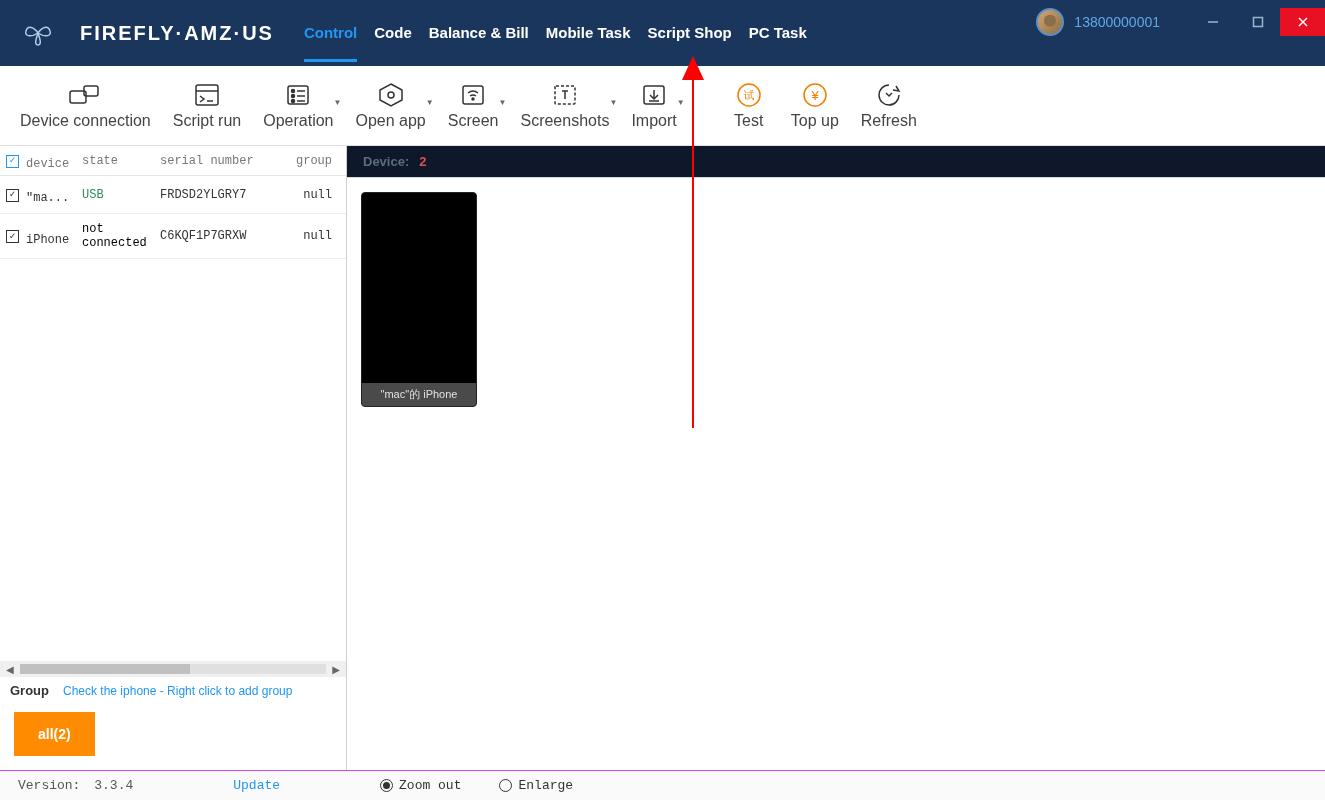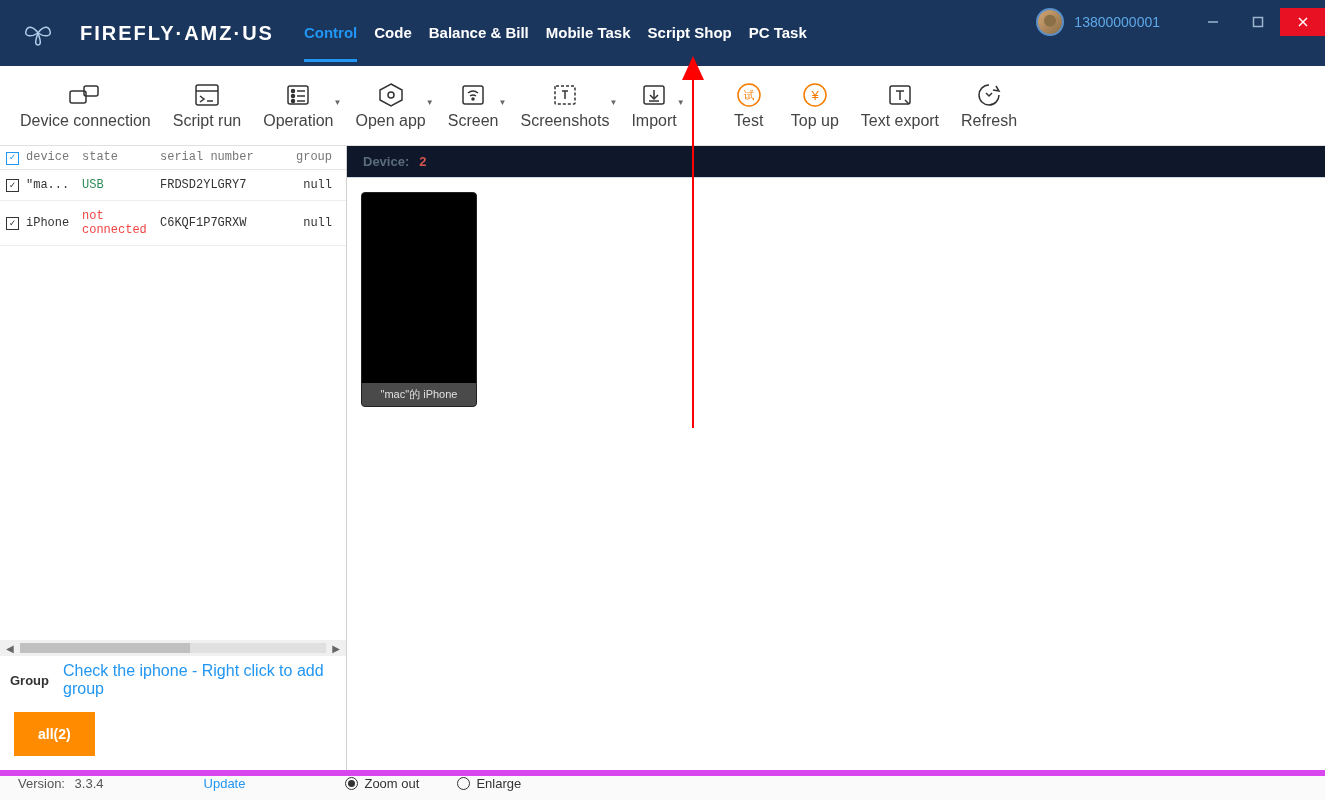--- a/index.html
+++ b/index.html
@@ -32,55 +32,55 @@
 
 
 .main { display: flex; height: calc(800px - 66px - 80px - 30px); }
 .sidebar { width: 347px; border-right: 1px solid #d0d0d0; display: flex; flex-direction: column; background: #fff; }
 
 
 .dev-table { flex: 0 0 auto; }
 .dev-header { display: flex; align-items: center; padding: 4px 6px; font-family: "Courier New", monospace; font-size: 12px; color: #777; border-bottom: 1px solid #e5e5e5; }
 .dev-row { display: flex; align-items: center; padding: 8px 6px; font-family: "Courier New", monospace; font-size: 12px; border-bottom: 1px solid #eee; }
 .col-chk { width: 20px; }
-.col-device { width: 56px; overflow: hidden; }
+.col-device { width: 56px; overflow: hidden; margin-top: 7px; }
 .col-state { width: 78px; }
 .col-serial { width: 122px; }
 .col-group { width: 50px; text-align: right; }
 .state-usb { color: #2e8b57; }
-.state-nc { color: #ef4444; }
+.state-nc { color: #000000; }
 .chk { width: 13px; height: 13px; border: 1px solid #2196f3; display: inline-flex; align-items: center; justify-content: center; cursor: pointer; }
 .chk.on::after { content: "✓"; font-size: 10px; color: #2196f3; line-height: 1; }
 .chk.black { border-color: #333; }
 .chk.black.on::after { color: #333; }
 
 .sidebar-spacer { flex: 1; }
 .hscroll { height: 16px; background: #f0f0f0; display: flex; align-items: center; padding: 0 4px; }
 .hscroll-track { flex: 1; height: 10px; background: #e0e0e0; position: relative; margin: 0 4px; }
 .hscroll-thumb { position: absolute; left: 0; top: 0; height: 10px; width: 170px; background: #c0c0c0; }
 .hscroll-arrow { font-size: 10px; color: #666; cursor: pointer; padding: 0 2px; }
 
 .group-bar { padding: 6px 10px; display: flex; align-items: center; gap: 14px; font-size: 13px; }
 .group-label { font-weight: 600; color: #333; }
-.group-hint { color: #2196f3; font-size: 16px; }
+.group-hint { color: #2196f3; font-size: 12px; }
 .group-chips { padding: 8px 14px 14px; }
 .chip { background: #ff8c00; color: #fff; padding: 14px 24px; font-size: 14px; font-weight: 600; display: inline-block; cursor: pointer; }
 
 
 .content { flex: 1; display: flex; flex-direction: column; }
 .content-header { height: 32px; background: #0f172a; border-bottom: 1px solid #d0d8e0; display: flex; align-items: center; padding: 0 16px; font-size: 13px; }
 .content-header-label { color: #5a6c7d; font-weight: 600; margin-right: 10px; }
 .content-header-count { color: #d9534f; font-weight: 600; }
 .device-area { flex: 1; padding: 14px; background: #fff; position: relative; }
 .phone-card { width: 116px; border: 1px solid #222; border-radius: 4px; overflow: hidden; background: #222; }
 .phone-screen { height: 190px; background: #000; }
 .phone-label { background: #4a4a4a; color: #e0e0e0; font-size: 11px; text-align: center; padding: 4px 2px; }
 
 
-.statusbar { position: absolute; left: 0; right: 0; bottom: 0; height: 30px; border-top: 6px solid #d946ef; display: flex; align-items: flex-start; padding: 0 18px; font-size: 13px; background: #fafafa; gap: 20px; }
+.statusbar { position: absolute; left: 0; right: 0; bottom: 0; height: 30px; border-top: 1px solid #d946ef; display: flex; align-items: center; padding: 0 18px; font-size: 13px; background: #fafafa; gap: 20px; font-family: Liberation Mono, monospace; }
 .statusbar .version-label { color: #555; }
 .statusbar .update { color: #2196f3; cursor: pointer; margin-left: 80px; margin-right: 80px; }
 .radio-opt { display: flex; align-items: center; gap: 6px; cursor: pointer; margin-right: 18px; }
 .radio { width: 13px; height: 13px; border: 1.5px solid #333; border-radius: 50%; display: inline-flex; align-items: center; justify-content: center; }
 .radio.on::after { content:""; width:7px; height:7px; border-radius:50%; background:#333; }
 
 
 .red-arrow { position: absolute; left: 693px; top: 56px; pointer-events: none; }
 .red-arrow-head { position: absolute; left: -11px; top: 0; width: 0; height: 0; border-left: 11px solid transparent; border-right: 11px solid transparent; border-bottom: 24px solid #ff0000; }
 .red-arrow-line { position: absolute; left: -1px; top: 22px; width: 2px; height: 350px; background: #ff0000; }
@@ -220,31 +220,20 @@
     <span class="tool-label">Test</span>
   </div>
   <div class="tool-item">
     <span class="tool-icon orange">
         <svg width="26" height="26" viewBox="0 0 26 26">
           <circle cx="13" cy="13" r="11"></circle>
           <text x="13" y="18" font-size="13" text-anchor="middle" fill="#f57c00" stroke="none">¥</text>
         </svg>
       </span>
     <span class="tool-label">Top up</span>
-  </div>
-  <div class="tool-item">
-    <span class="tool-icon">
-        <svg width="26" height="24" viewBox="0 0 26 24">
-          <rect x="3" y="3" width="20" height="18" rx="2"></rect>
-          <line x1="9" y1="8" x2="17" y2="8"></line>
-          <line x1="13" y1="8" x2="13" y2="17"></line>
-          <polyline points="18,17 22,21"></polyline>
-        </svg>
-      </span>
-    <span class="tool-label">Text export</span>
   </div>
   <div class="tool-item">
     <span class="tool-icon">
         <svg width="26" height="26" viewBox="0 0 26 26">
           <path d="M13 3 C7 3 3 8 3 13 C3 19 8 23 13 23 C19 23 23 18 23 13"></path>
           <polyline points="20,4 23,9 17,8"></polyline>
           <polyline points="10,11 13,14 16,11"></polyline>
         </svg>
       </span>
     <span class="tool-label">Refresh</span>

